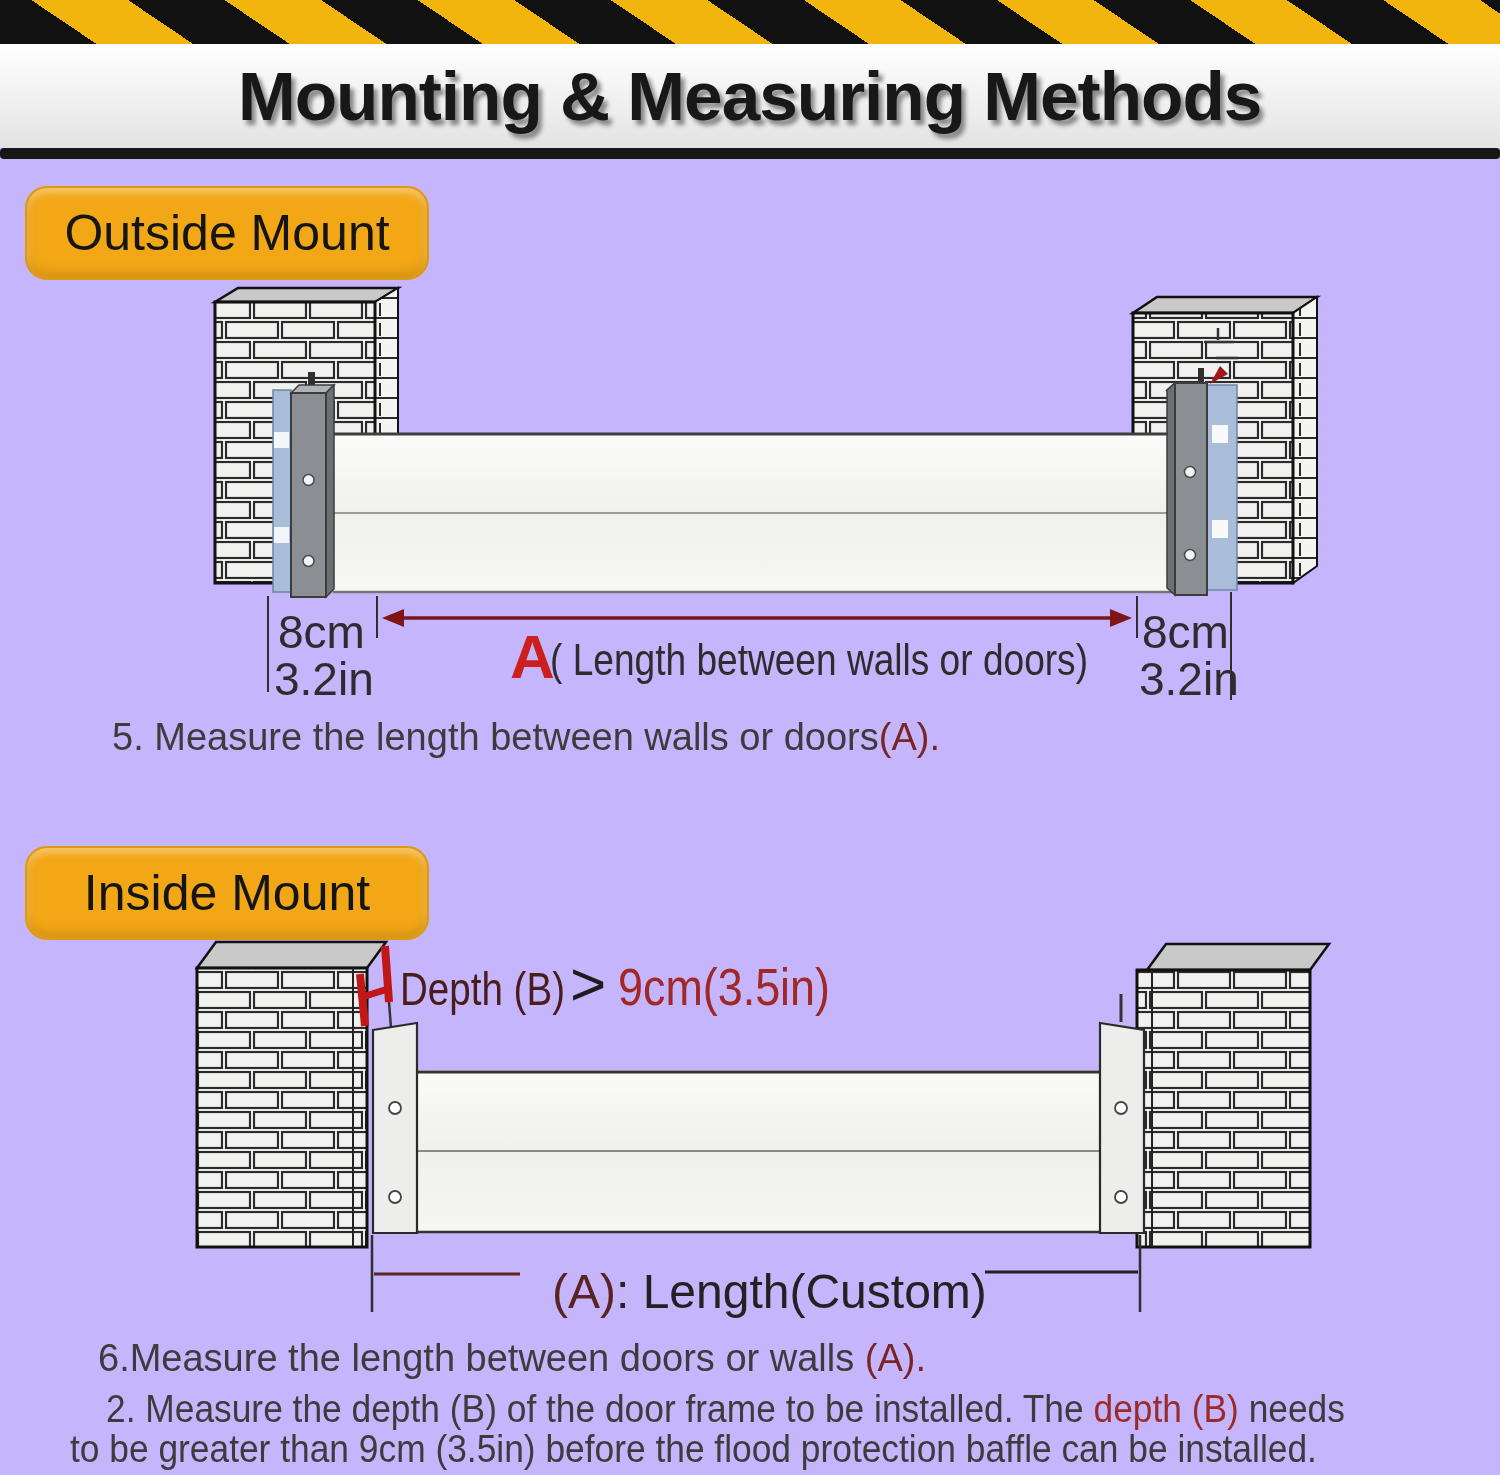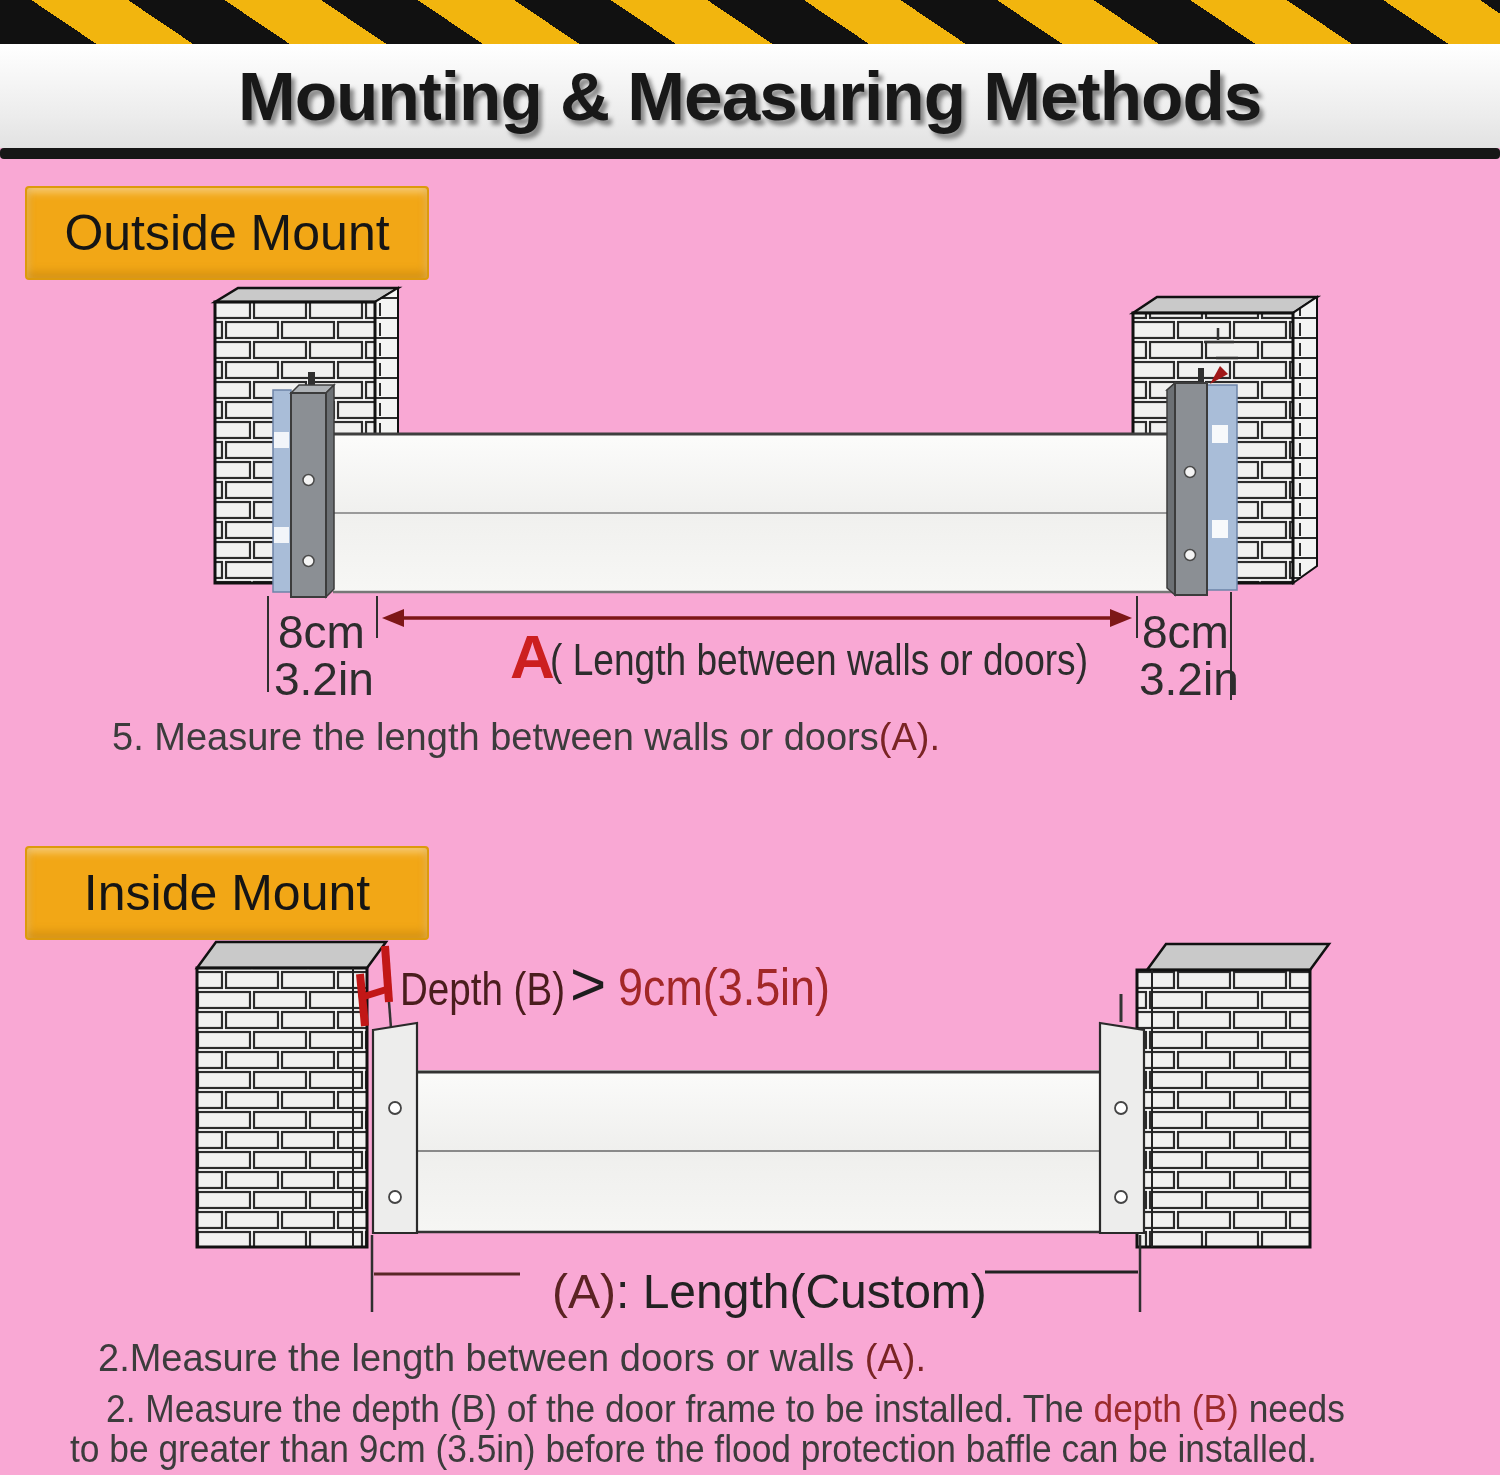--- a/index.html
+++ b/index.html
@@ -1,32 +1,32 @@
 <!DOCTYPE html>
 <html><head>
 <meta charset="utf-8">
 <style>
   html,body{margin:0;padding:0;background:#fff;}
-  #page{position:relative;width:1500px;height:1475px;background:#f9a8d4;overflow:hidden;
+  #page{position:relative;width:1500px;height:1475px;background:#c4b5fd;overflow:hidden;
         font-family:"Liberation Sans",sans-serif;color:#3c3c3c;}
 
   
   .hazard{position:absolute;left:0;top:0;width:1500px;height:44px;
     background:repeating-linear-gradient(34deg,#111 0 54px,#f2b50e 54px 108px);
     box-shadow:0 2px 4px rgba(0,0,0,.35);}
   .title-band{position:absolute;left:0;top:44px;width:1500px;height:104px;
     background:linear-gradient(#ffffff,#ececec 70%,#e2e2e2);
     display:flex;align-items:center;justify-content:center;}
   .title-band h1{margin:0;font-size:68px;font-weight:bold;letter-spacing:-1px;color:#181818;
     text-shadow:4px 5px 4px rgba(110,110,110,.8);transform:scaleX(1.02);}
   .black-bar{position:absolute;left:0;top:148px;width:1500px;height:11px;background:#161616;border-radius:4px;}
 
   
   .badge{position:absolute;left:25px;width:400px;height:90px;background:#f2a716;
-    border:2px solid #dd9a0c;border-radius:4px;display:flex;align-items:center;justify-content:center;
+    border:2px solid #dd9a0c;border-radius:22px;display:flex;align-items:center;justify-content:center;
     font-size:50px;font-weight:500;color:#151515;
     box-shadow:inset 0 -6px 10px rgba(150,95,0,.30), inset 0 4px 8px rgba(255,255,255,.45);}
   #badge-outside{top:186px;}
   #badge-inside{top:846px;}
 
   
   .diagram{position:absolute;left:0;}
   #diagram1{top:280px;}
   #diagram2{top:930px;}
   text{font-family:"Liberation Sans",sans-serif;}
@@ -230,21 +230,21 @@
       <line x1="374" y1="344" x2="520" y2="344" stroke="#5a2727" stroke-width="3"></line>
       <line x1="985" y1="342" x2="1138" y2="342" stroke="#222" stroke-width="3"></line>
       <line x1="1140" y1="305" x2="1140" y2="382" stroke="#2f2f2f" stroke-width="2.5"></line>
     </g>
     <text x="552" y="378">
       <tspan class="len-a">(A)</tspan><tspan class="len-rest">: Length(Custom)</tspan>
     </text>
   </svg>
 
   <div class="step" id="b-step1">
-    <span>2.Measure the length between doors or walls </span><span class="maroon">(A).</span>
+    <span>6.Measure the length between doors or walls </span><span class="maroon">(A).</span>
   </div>
   <div class="step cond" id="b-step2">
     <span>2. Measure the depth (B) of the door frame to be installed. The </span><span class="red">depth (B)</span><span> needs</span>
   </div>
   <div class="step cond" id="b-step3">
     <span>to be greater than 9cm (3.5in) before the flood protection baffle can be installed.</span>
   </div>
 
 </div>
 

